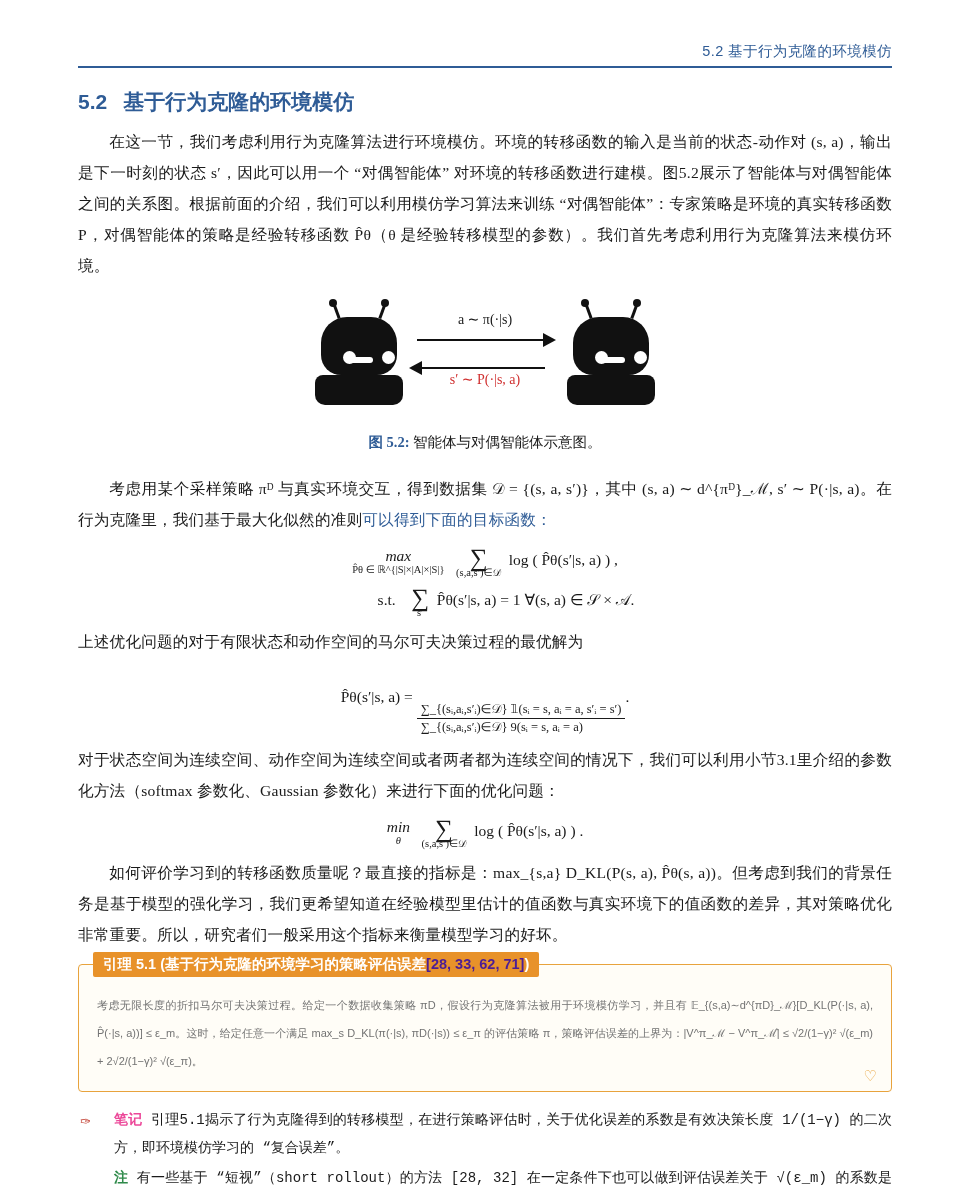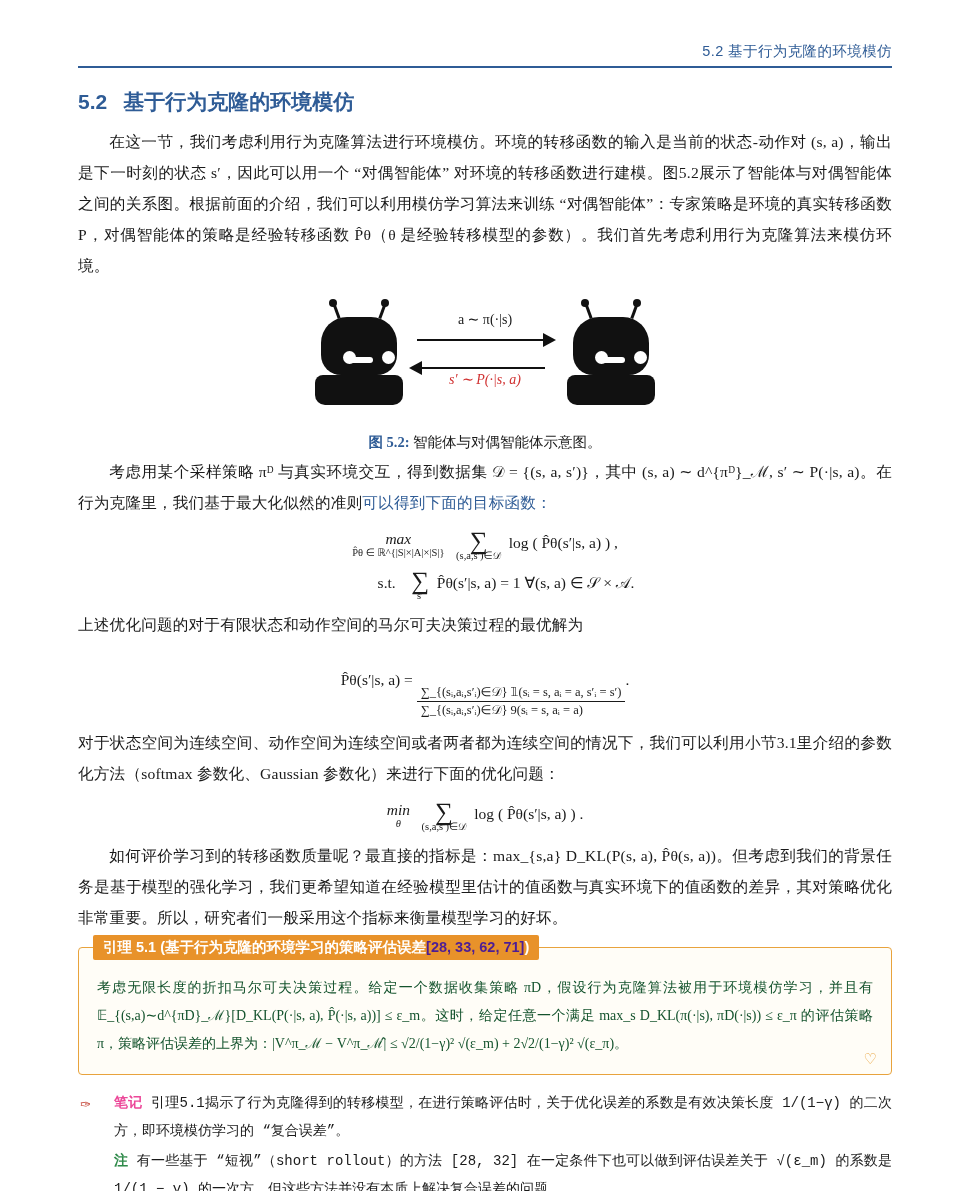--- a/index.html
+++ b/index.html
@@ -168,21 +168,20 @@
     border-top: 7px solid transparent;
     border-bottom: 7px solid transparent;
   }
   .arr-head.right { border-left: 13px solid #111; left: 134px; top: 20px; }
   .arr-head.left  { border-right: 13px solid #111; left: 0px;  top: 48px; }
   .arr-lbl-bot {
     position: absolute;
     top: 58px; left: -12px; width: 176px;
     text-align: center;
     font-size: 14px;
-    font-style: italic;
   }
   .red { color: #d03030; }
   .agent-names {
     position: relative;
     width: 360px;
     margin: 4px auto 0 auto;
     height: 22px;
   }
   .agent-names span {
     position: absolute;
@@ -258,25 +257,25 @@
     color: #ffffff;
     font-family: "Liberation Sans", sans-serif;
     font-weight: bold;
     font-size: 14.5px;
     padding: 3px 10px;
     border-radius: 2px;
     white-space: nowrap;
   }
   .lemma-title .ref { color: #4c1d95; }
   .lemma-body {
-    font-family: Liberation Serif, serif;
-    font-size: 14px;
+    font-family: Liberation Sans, sans-serif;
+    font-size: 11px;
     line-height: 28px;
     text-align: justify;
-    color: #14532d;
+    color: #737373;
   }
   .lemma-heart {
     position: absolute;
     right: 14px;
     bottom: 6px;
     color: #e8a33d;
     font-size: 15px;
   }
 
   
@@ -360,21 +359,21 @@
         </div>
       </div>
 
 
       <div class="fig-cap">
         <span class="cnum">图 5.2:</span>
         <span>智能体与对偶智能体示意图。</span>
       </div>
     </div>
 
-    <p class="par indent" style="margin-top:4px">
+    <p class="par indent" style="margin-top:21px">
       <span>考虑用某个采样策略 πᴰ 与真实环境交互，得到数据集 𝒟 = {(s, a, s′)}，其中 (s, a) ∼ d^{πᴰ}_ℳ, s′ ∼ P(·|s, a)。在行为克隆里，我们基于最大化似然的准则</span><span class="hl-blue">可以得到下面的目标函数：</span>
     </p>
 
     <div class="math">
       <span class="mathline">
         <span class="op">
           <span class="top it">max</span>
           <span class="bot">P̂θ ∈ ℝ^{|S|×|A|×|S|}</span>
         </span>
         &nbsp;

